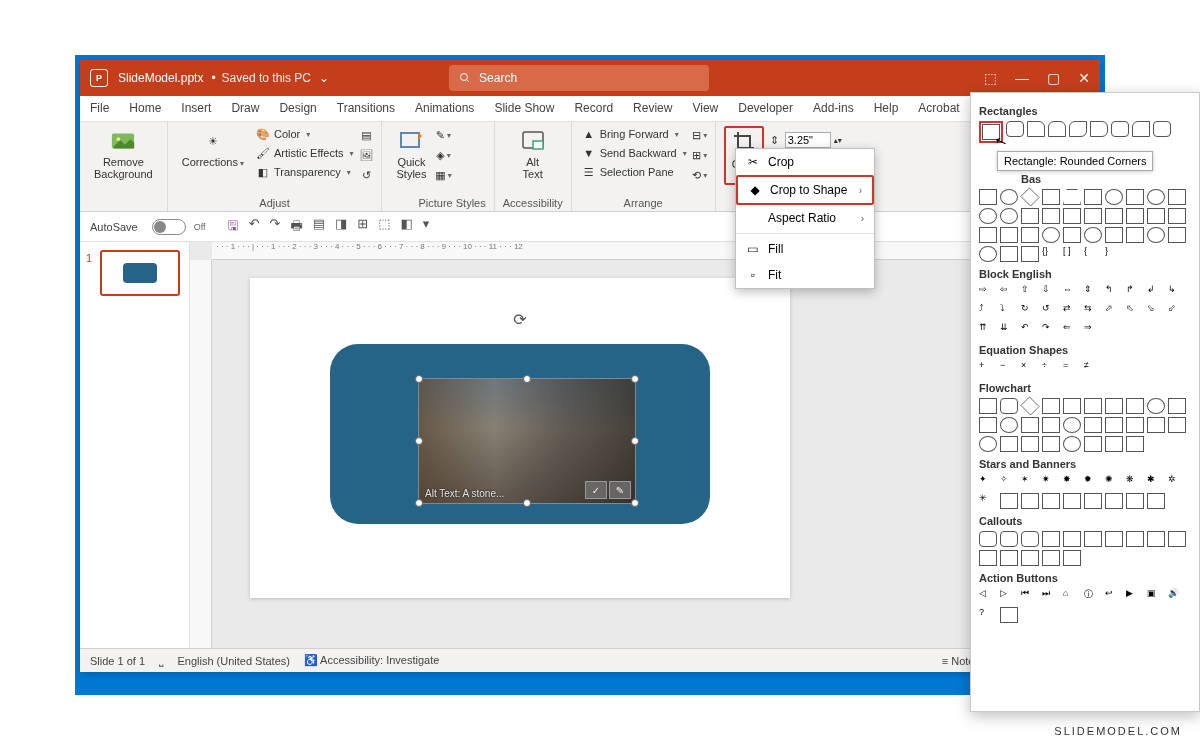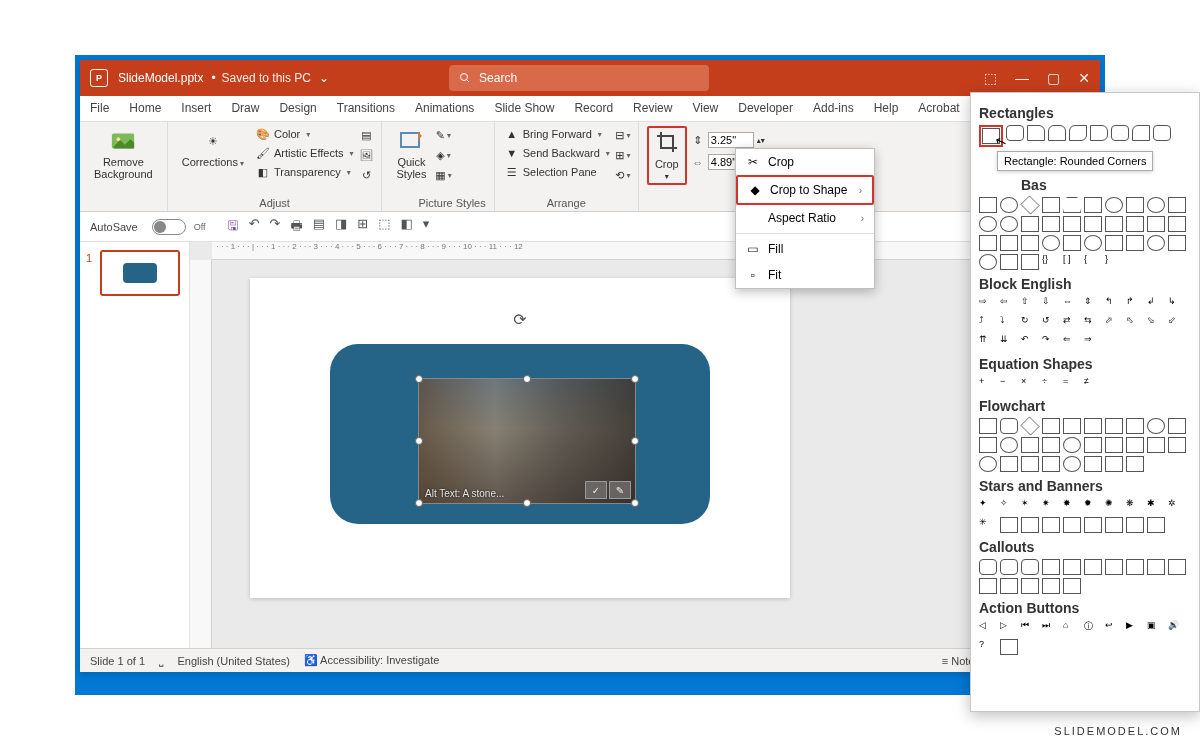--- a/index.html
+++ b/index.html
@@ -70,21 +70,21 @@
   
   
   .crop-menu { position:absolute; top:148px; left:735px; width:140px; background:#fff; border:1px solid #c0c0c0; box-shadow:0 3px 10px rgba(0,0,0,.25); font-size:12px; z-index:50;}
   .crop-menu .mi { padding:6px 10px; display:flex; align-items:center; gap:8px;}
   .crop-menu .sep{height:1px;background:#e0e0e0;margin:2px 0;}
   .crop-menu .arrow{margin-left:auto;font-size:10px;color:#666;}
   .hl-red{border:2px solid #d0342c;border-radius:2px;}
   
   
   .shapes-panel { position:absolute; top:92px; right:0; width:230px; height:620px; background:#fff; border:1px solid #c8c8c8; box-shadow:0 4px 14px rgba(0,0,0,.25); font-size:11px; padding:6px 8px; z-index:60; overflow:hidden;}
-  .shapes-panel .cat { font-weight:600; color:#333; margin:6px 0 4px 0; font-size:14px;}
+  .shapes-panel .cat { font-weight:600; color:#333; margin:6px 0 4px 0; font-size:11px;}
   .shape-row { display:flex; flex-wrap:wrap; gap:3px; margin-bottom:4px;}
   .sh { width:18px; height:16px; border:1.2px solid #555; font-size:9px;}
   .sh.round{border-radius:4px;}
   .sh.circ{border-radius:50%;}
   .sh.noborder{border:none;}
   .hl-rect { border:2px solid #d0342c; padding:1px; display:inline-flex;}
   .tooltip { position:absolute; top:58px; left:26px; background:#fff; border:1px solid #aaa; padding:3px 6px; font-size:11px; box-shadow:0 1px 4px rgba(0,0,0,.2); white-space:nowrap; z-index:5;}
   .cursor-arrow { position:absolute; top:40px; left:24px; font-size:14px; color:#000; z-index:6; transform:rotate(-20deg);}
   
   
@@ -198,20 +198,33 @@
         </div>
         <div class="stack" style="gap:6px;padding-top:2px;">
           <span class="mini-ico dd-caret">✎</span>
           <span class="mini-ico dd-caret">◈</span>
           <span class="mini-ico dd-caret">▦</span>
         </div>
       </div>
       <div class="label" style="display:flex;gap:4px;justify-content:center;margin-left:28px;">Picture Styles</div>
     </div>
 
+    <div class="rgroup">
+      <div class="big-btn">
+        <div class="ico">
+          <svg width="24" height="22">
+                <rect x="2" y="2" width="20" height="16" rx="2" fill="none" stroke="#555" stroke-width="1.5"></rect>
+                <rect x="12" y="11" width="10" height="8" fill="#fff" stroke="#3a7" stroke-width="1.5"></rect>
+              </svg>
+        </div>
+        <span style="white-space:pre-line;text-align:center;">Alt
+Text</span>
+      </div>
+      <div class="label">Accessibility</div>
+    </div>
 
     <div class="rgroup">
       <div class="row-items">
         <div class="stack">
           <div class="stack-item dd-caret">
                 <span class="mini-ico">▲</span>
                 <span>Bring Forward</span>
               </div>
           <div class="stack-item dd-caret">
                 <span class="mini-ico">▼</span>

